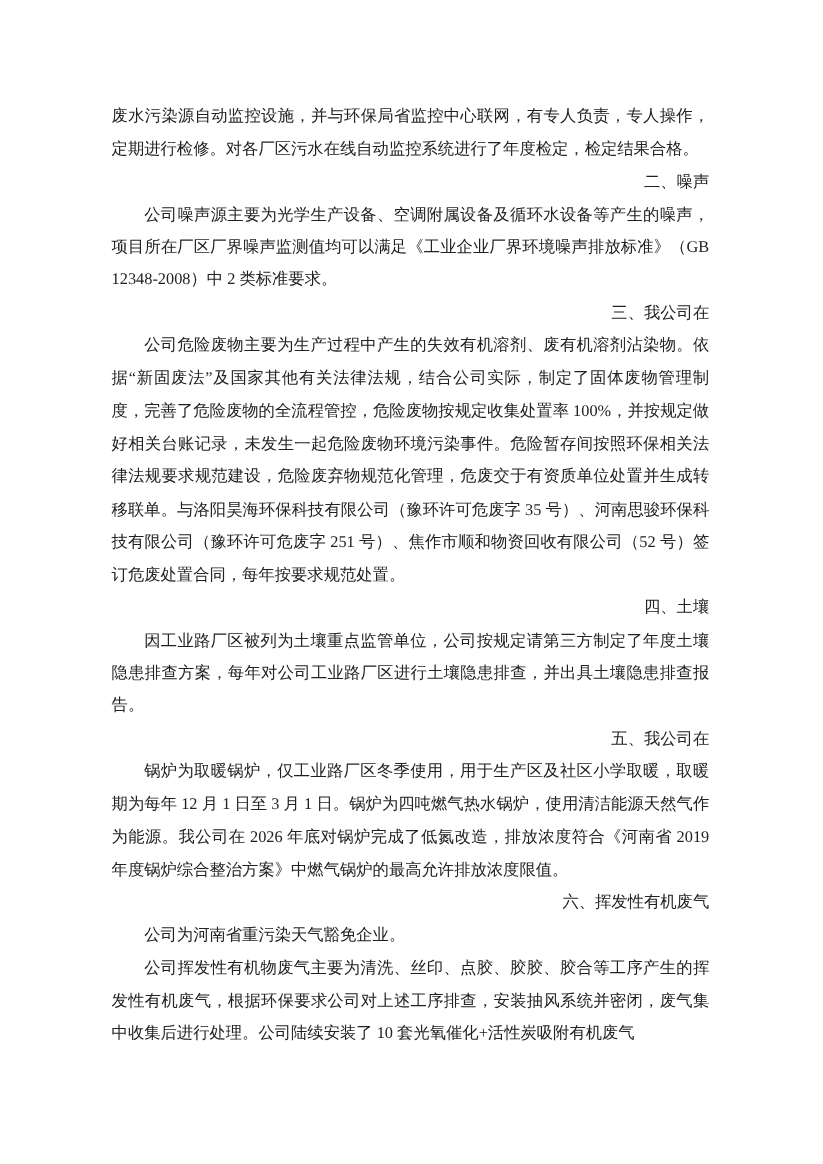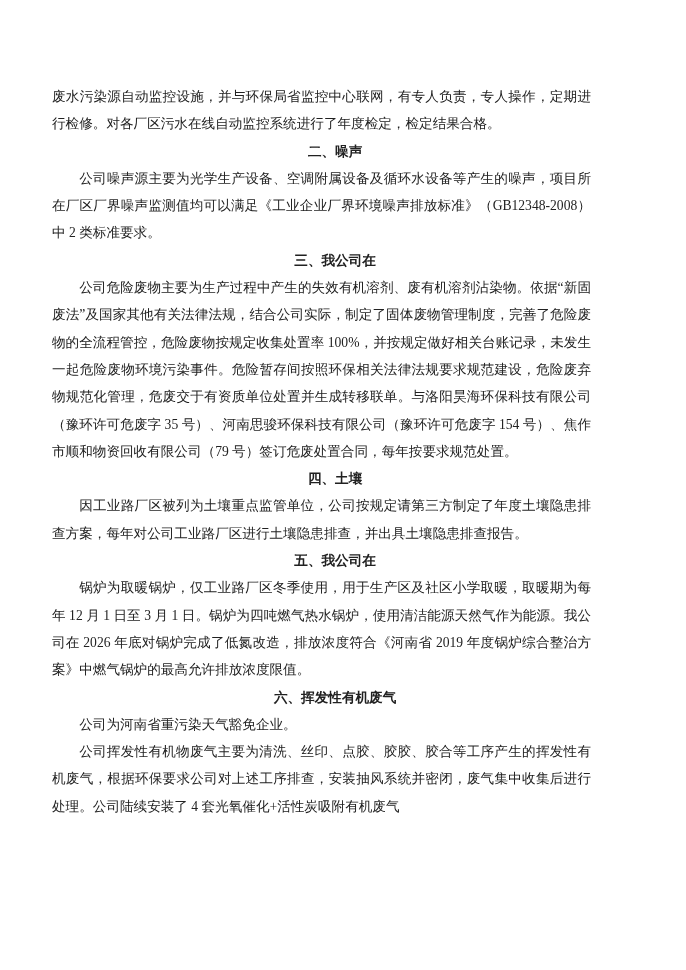--- a/index.html
+++ b/index.html
@@ -6,64 +6,64 @@
     margin: 0;
     padding: 0;
     background: #ffffff;
   }
   .page {
     position: relative;
     width: 686px;
     height: 970px;
     box-sizing: border-box;
     background: #ffffff;
-    padding: 83px 95px 0 52px;
+    padding: 83px 95px 0 93px;
     overflow: hidden;
     font-family: "Liberation Serif", "DejaVu Serif", serif;
     font-size: 13.6px;
     line-height: 27.3px;
     color: #212121;
     -webkit-font-smoothing: antialiased;
   }
   .para {
     margin: 0;
     text-align: justify;
     text-justify: inter-ideograph;
     word-break: break-all;
   }
   .para.indent {
     text-indent: 2em;
   }
   .heading {
     margin: 0;
-    font-weight: bold;
+    font-weight: normal;
     text-indent: 2em;
-    text-align: center;
+    text-align: right;
   }
 </style>
 </head>
 <body>
 
 <div class="page">
   <p class="para">废水污染源自动监控设施，并与环保局省监控中心联网，有专人负责，专人操作，定期进行检修。对各厂区污水在线自动监控系统进行了年度检定，检定结果合格。</p>
 
   <p class="para heading">二、噪声</p>
 
   <p class="para indent">公司噪声源主要为光学生产设备、空调附属设备及循环水设备等产生的噪声，项目所在厂区厂界噪声监测值均可以满足《工业企业厂界环境噪声排放标准》（GB12348-2008）中 2 类标准要求。</p>
 
   <p class="para heading">三、我公司在</p>
 
-  <p class="para indent">公司危险废物主要为生产过程中产生的失效有机溶剂、废有机溶剂沾染物。依据“新固废法”及国家其他有关法律法规，结合公司实际，制定了固体废物管理制度，完善了危险废物的全流程管控，危险废物按规定收集处置率 100%，并按规定做好相关台账记录，未发生一起危险废物环境污染事件。危险暂存间按照环保相关法律法规要求规范建设，危险废弃物规范化管理，危废交于有资质单位处置并生成转移联单。与洛阳昊海环保科技有限公司（豫环许可危废字 35 号）、河南思骏环保科技有限公司（豫环许可危废字 154 号）、焦作市顺和物资回收有限公司（79 号）签订危废处置合同，每年按要求规范处置。</p>
+  <p class="para indent">公司危险废物主要为生产过程中产生的失效有机溶剂、废有机溶剂沾染物。依据“新固废法”及国家其他有关法律法规，结合公司实际，制定了固体废物管理制度，完善了危险废物的全流程管控，危险废物按规定收集处置率 100%，并按规定做好相关台账记录，未发生一起危险废物环境污染事件。危险暂存间按照环保相关法律法规要求规范建设，危险废弃物规范化管理，危废交于有资质单位处置并生成转移联单。与洛阳昊海环保科技有限公司（豫环许可危废字 35 号）、河南思骏环保科技有限公司（豫环许可危废字 251 号）、焦作市顺和物资回收有限公司（52 号）签订危废处置合同，每年按要求规范处置。</p>
 
   <p class="para heading">四、土壤</p>
 
   <p class="para indent">因工业路厂区被列为土壤重点监管单位，公司按规定请第三方制定了年度土壤隐患排查方案，每年对公司工业路厂区进行土壤隐患排查，并出具土壤隐患排查报告。</p>
 
   <p class="para heading">五、我公司在</p>
 
   <p class="para indent">锅炉为取暖锅炉，仅工业路厂区冬季使用，用于生产区及社区小学取暖，取暖期为每年 12 月 1 日至 3 月 1 日。锅炉为四吨燃气热水锅炉，使用清洁能源天然气作为能源。我公司在 2026 年底对锅炉完成了低氮改造，排放浓度符合《河南省 2019 年度锅炉综合整治方案》中燃气锅炉的最高允许排放浓度限值。</p>
 
   <p class="para heading">六、挥发性有机废气</p>
 
   <p class="para indent">公司为河南省重污染天气豁免企业。</p>
 
-  <p class="para indent">公司挥发性有机物废气主要为清洗、丝印、点胶、胶胶、胶合等工序产生的挥发性有机废气，根据环保要求公司对上述工序排查，安装抽风系统并密闭，废气集中收集后进行处理。公司陆续安装了 4 套光氧催化+活性炭吸附有机废气</p>
+  <p class="para indent">公司挥发性有机物废气主要为清洗、丝印、点胶、胶胶、胶合等工序产生的挥发性有机废气，根据环保要求公司对上述工序排查，安装抽风系统并密闭，废气集中收集后进行处理。公司陆续安装了 10 套光氧催化+活性炭吸附有机废气</p>
 </div>
 
 </body></html>

